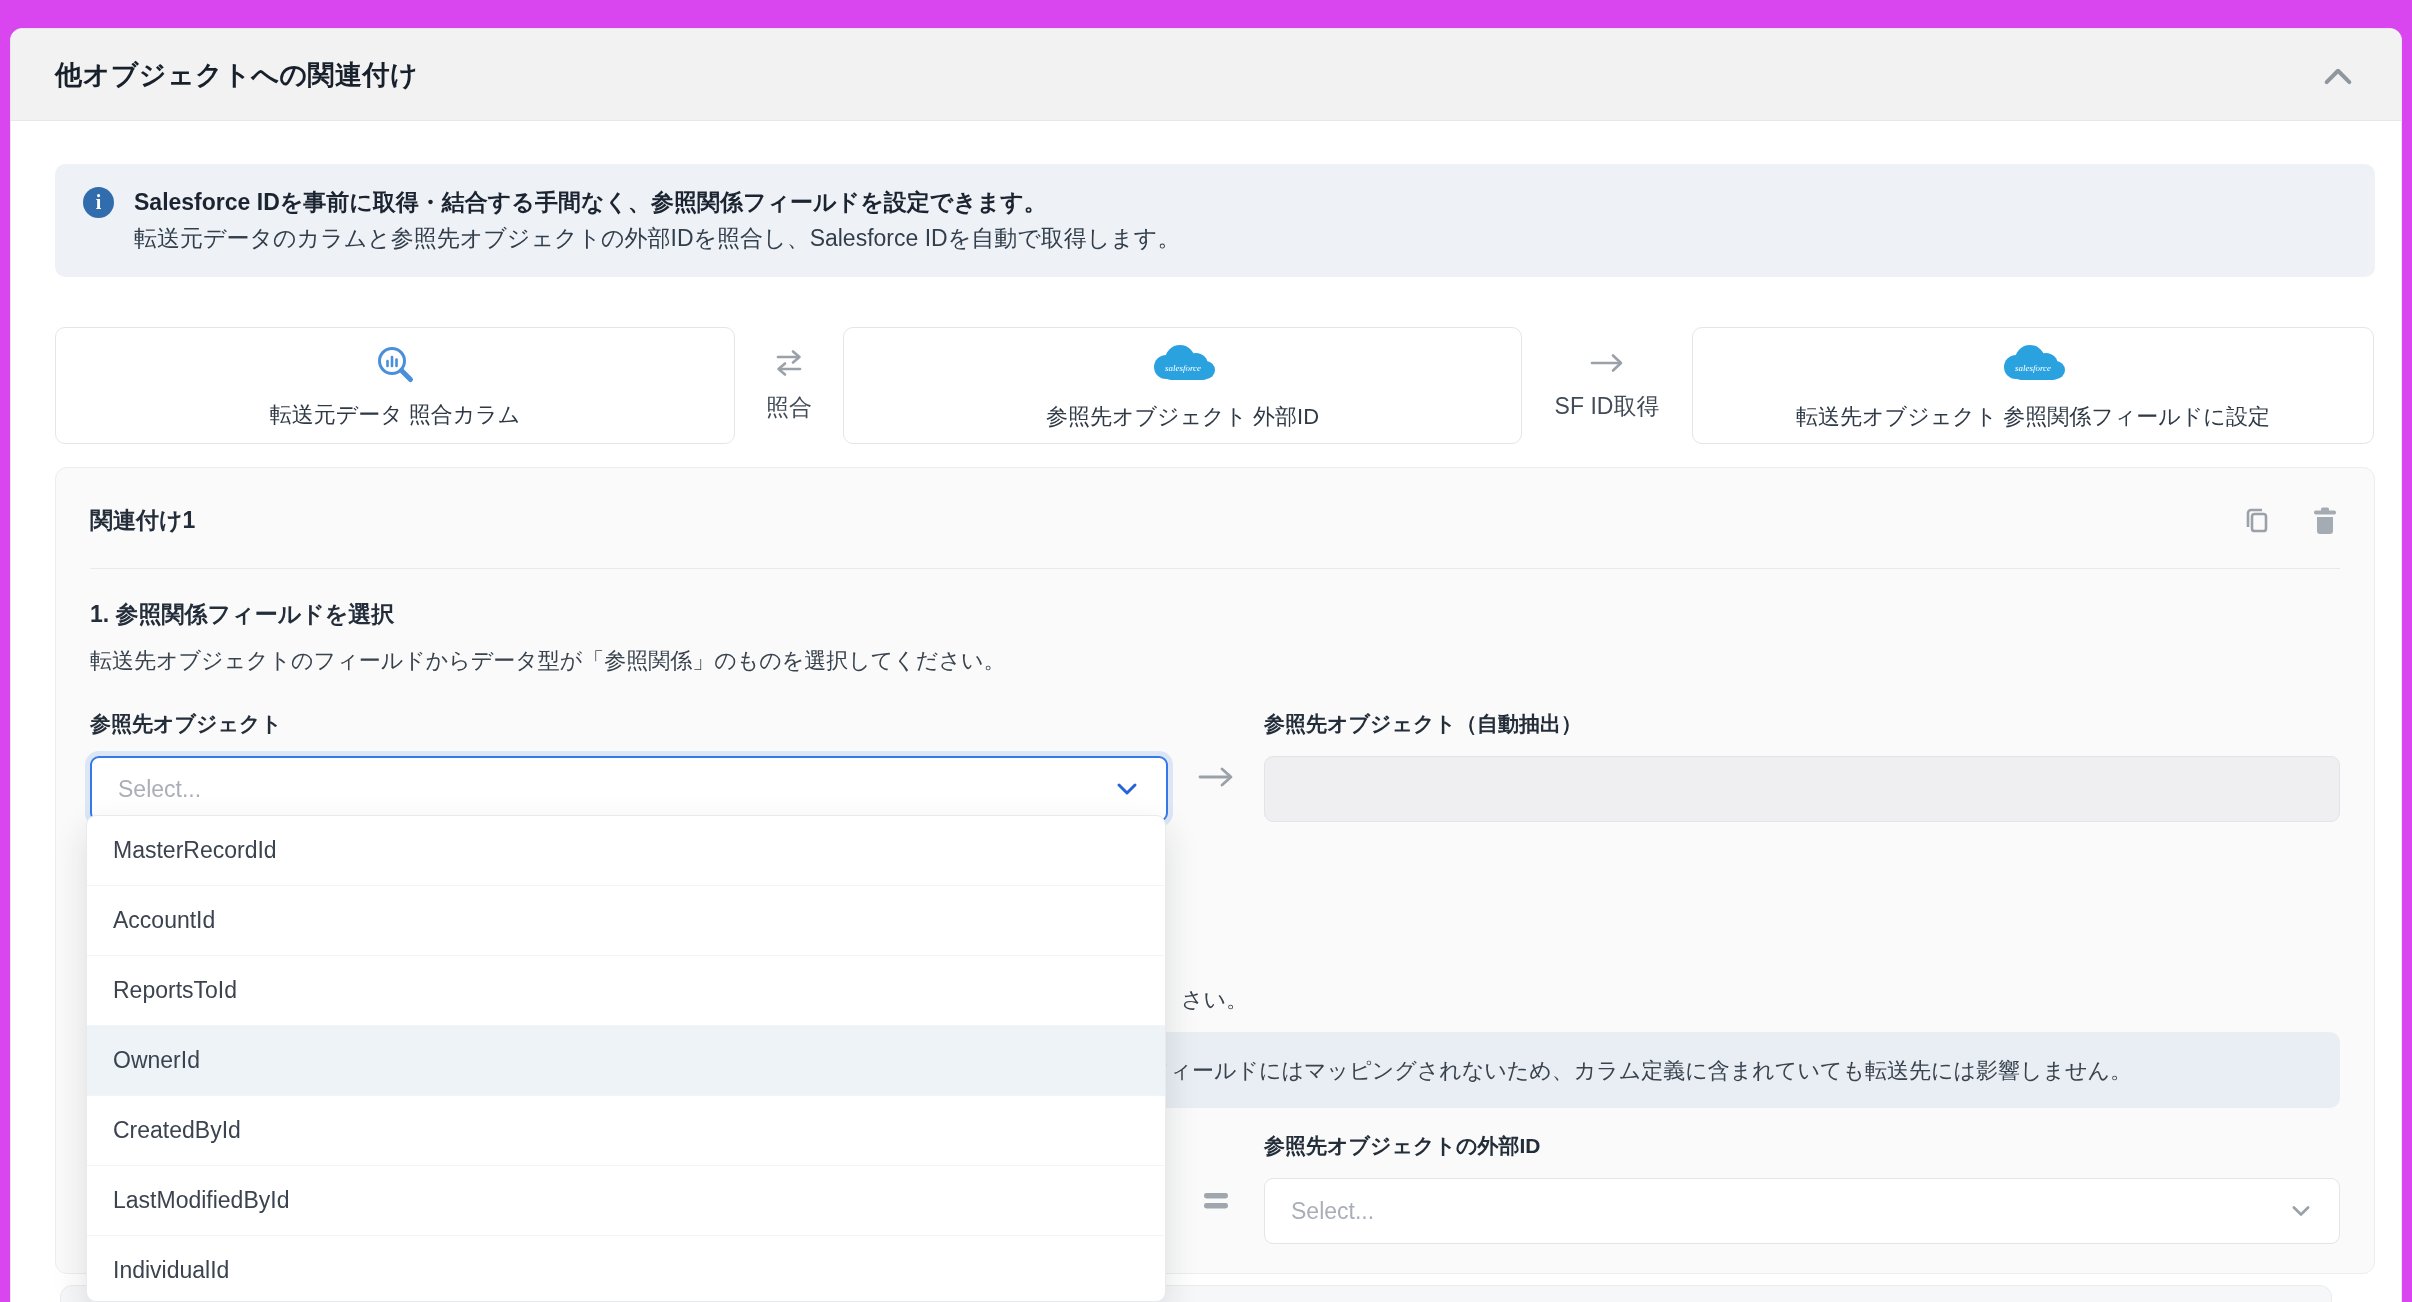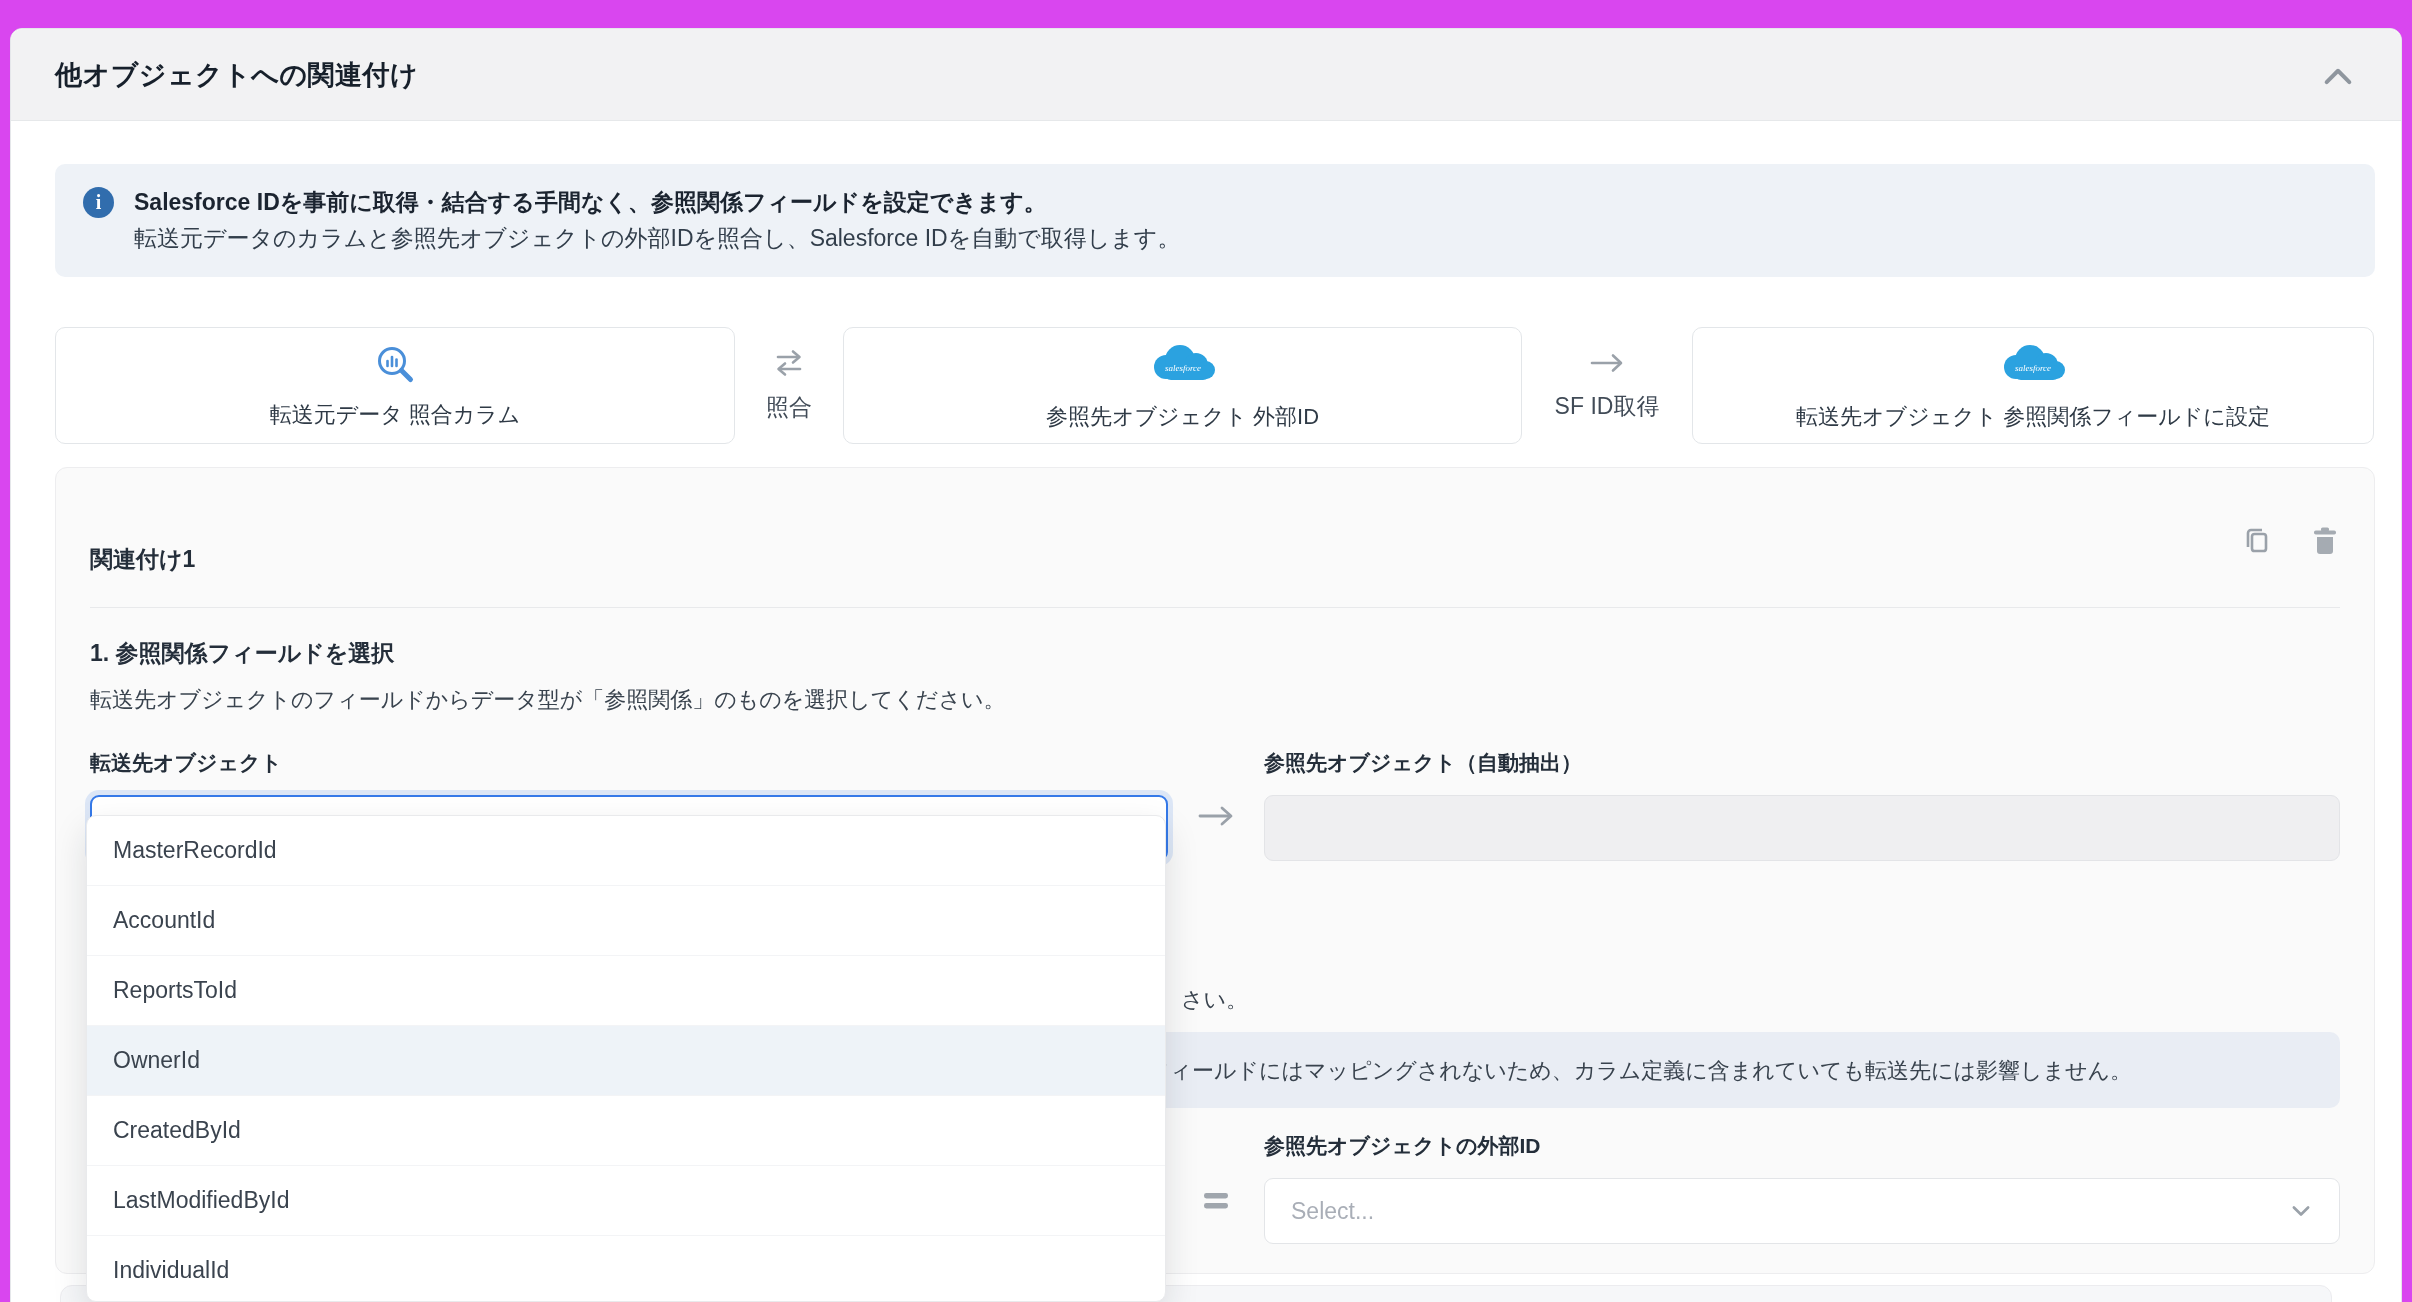--- a/index.html
+++ b/index.html
@@ -26,21 +26,21 @@
              display:flex;flex-direction:column;align-items:center;justify-content:center;gap:12px;box-sizing:border-box;}
   .fc1{width:680px;} .fc2{width:679px;} .fc3{width:682px;}
   .flow-conn{display:flex;flex-direction:column;align-items:center;justify-content:center;gap:14px;}
   .cn1{width:108px;} .cn2{width:170px;}
   .flow-label{font-size:22px;color:#2f3a46;}
   .conn-label{font-size:23px;color:#414b57;}
   
   .assoc{position:relative;margin-top:23px;background:#fafafa;border:1px solid #ededef;border-radius:12px;
          height:807px;box-sizing:border-box;padding:0 34px;}
   .assoc-header{display:flex;justify-content:space-between;align-items:center;padding-top:36px;}
-  .assoc-title{font-size:23px;font-weight:bold;color:#242e3a;margin-top:40px;}
+  .assoc-title{font-size:23px;font-weight:bold;color:#242e3a;}
   .assoc-actions{display:flex;gap:38px;align-items:center;}
   .icon-btn{background:none;border:none;padding:0;cursor:pointer;line-height:0;}
   .assoc-divider{height:1px;background:#e8e9eb;margin-top:32px;}
   .step-heading{margin-top:30px;font-size:23px;font-weight:bold;color:#242e3a;}
   .step-desc{margin-top:16px;font-size:22px;color:#39434e;}
   .form-row{display:flex;align-items:flex-start;}
   .row1{margin-top:34px;}
   .col-left{width:1078px;flex:0 0 auto;}
   .col-mid{width:96px;flex:0 0 auto;display:flex;justify-content:center;}
   .col-right{flex:1;}
@@ -184,21 +184,21 @@
           </div>
         </div>
 
         <div class="assoc-divider"></div>
 
         <div class="step-heading">1. 参照関係フィールドを選択</div>
         <div class="step-desc">転送先オブジェクトのフィールドからデータ型が「参照関係」のものを選択してください。</div>
 
         <div class="form-row row1">
           <div class="col-left">
-            <div class="field-label">転送先オブジェクト</div>
+            <div class="field-label">参照先オブジェクト</div>
             <div class="select select-focused">
               <span class="ph">Select...</span>
               <span>
                 <svg width="26" height="18" viewBox="0 0 26 18">
                     <path d="M5 5l8 8 8-8" stroke="#2563d9" stroke-width="3" fill="none" stroke-linecap="round" stroke-linejoin="round"></path>
                   </svg>
               </span>
             </div>
           </div>
           <div class="col-mid mid-pad1">

